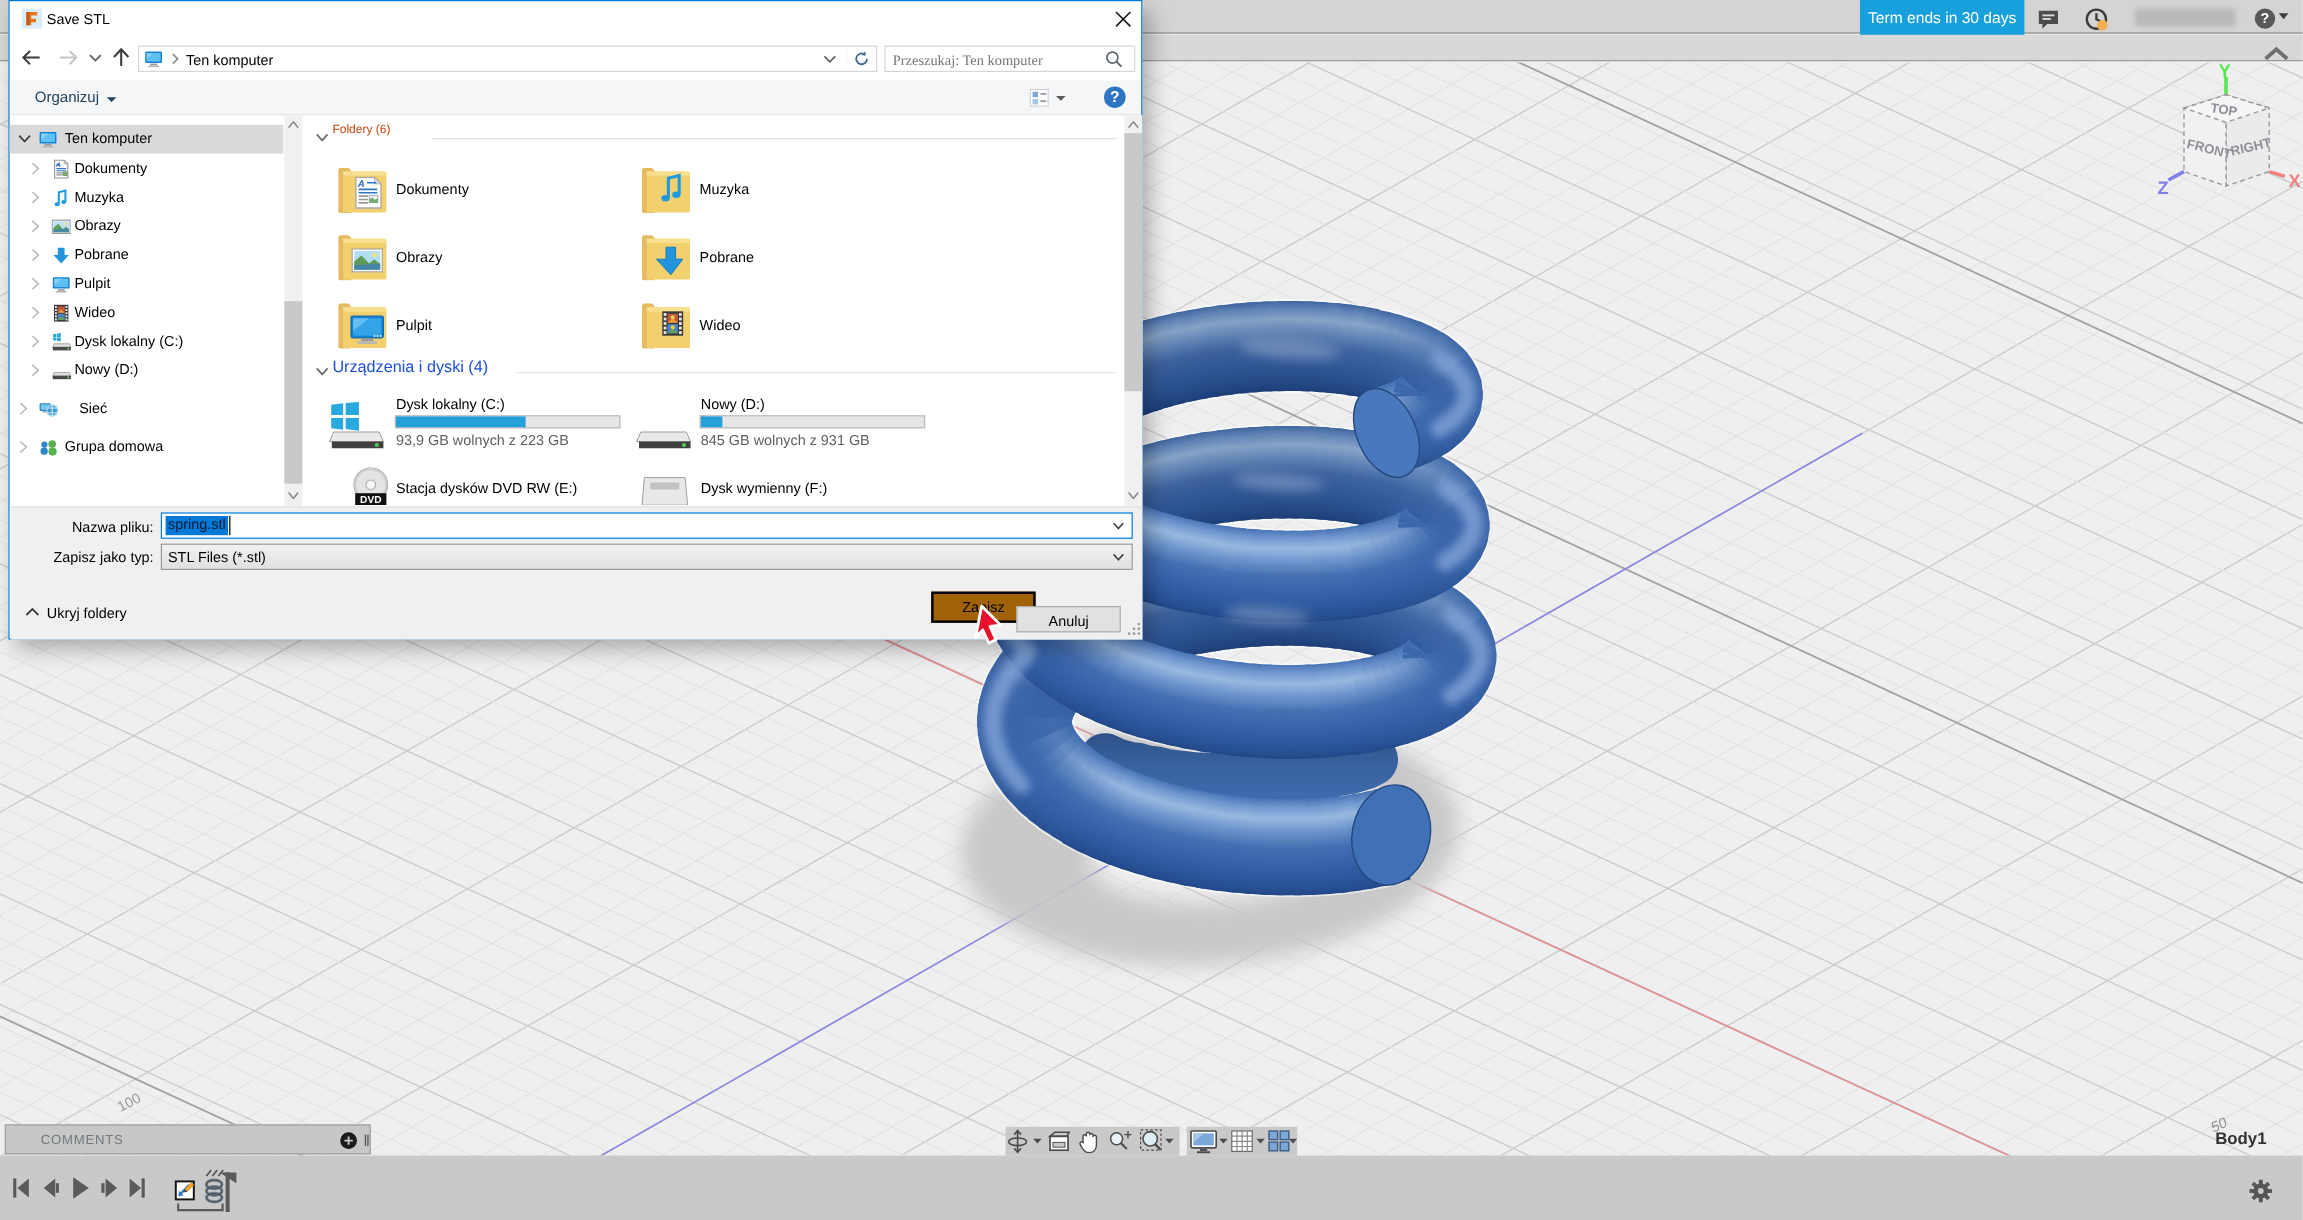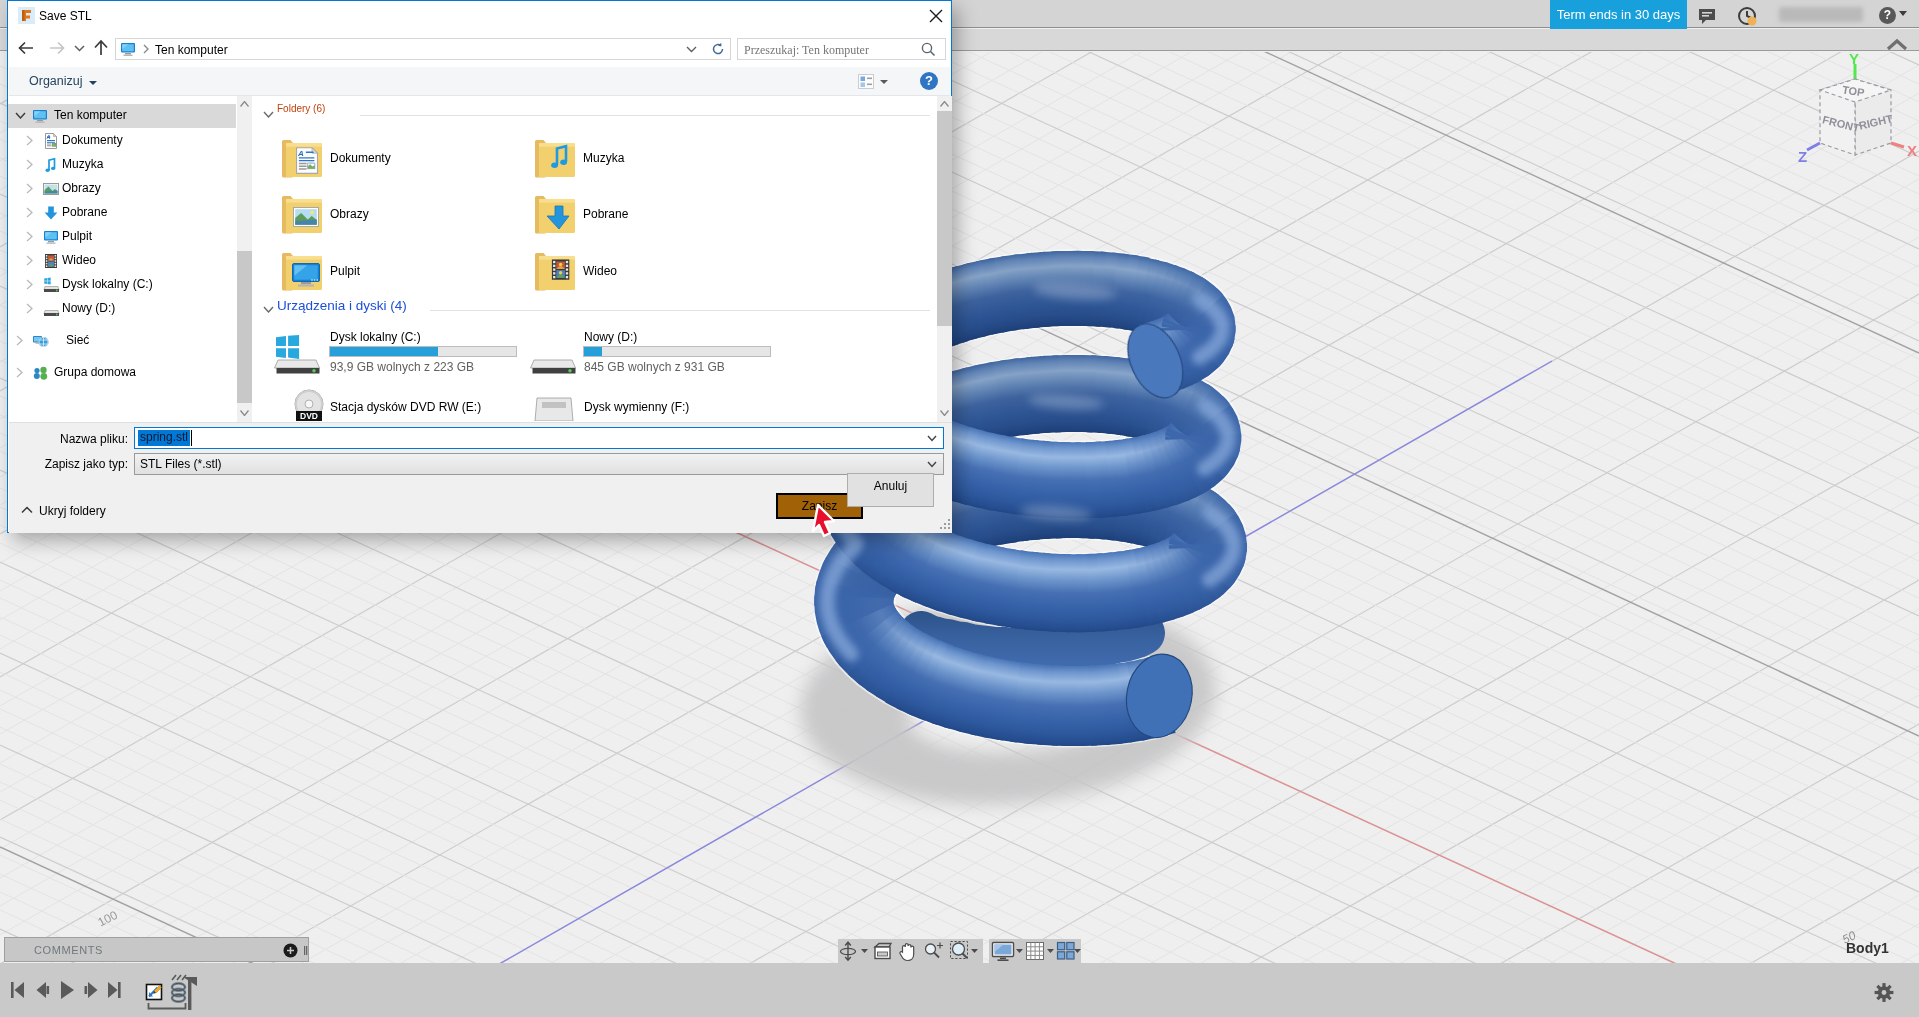--- a/index.html
+++ b/index.html
@@ -3576,21 +3576,21 @@
   <svg class="abs" style="left:919px;top:460px;" width="10" height="7" viewBox="0 0 10 7">
       <path d="M1 1 L5 5.5 L9 1" fill="none" stroke="#444" stroke-width="1.4"></path>
     </svg>
 
   <svg class="abs" style="left:13px;top:505px;" width="12" height="8" viewBox="0 0 12 8">
       <path d="M1 6.5 L6 1.5 L11 6.5" fill="none" stroke="#3b3b3b" stroke-width="1.5"></path>
     </svg>
   <div class="abs" style="left:31px;top:503px;">Ukryj foldery</div>
 
   <div class="abs" style="left:739px;top:492px;width:87px;height:26px;background:#a16207;border:2px solid #000000;text-align:center;line-height:22px;margin-left:29px;">Zapisz</div>
-  <div class="abs" style="left:839px;top:472px;width:87px;height:34px;background:#e1e1e1;border:1px solid #adadad;text-align:center;line-height:24px;">Anuluj</div>
+  <div class="abs" style="left:839px;top:504px;width:87px;height:22px;background:#e1e1e1;border:1px solid #adadad;text-align:center;line-height:24px;">Anuluj</div>
 
   <svg class="abs" style="left:932px;top:518px;" width="11" height="11" viewBox="0 0 11 11">
     <g fill="#9d9d9d">
         <rect x="8" y="8" width="2" height="2"></rect>
         <rect x="8" y="4" width="2" height="2"></rect>
         <rect x="8" y="0" width="2" height="2"></rect>
         <rect x="4" y="8" width="2" height="2"></rect>
         <rect x="4" y="4" width="2" height="2"></rect>
         <rect x="0" y="8" width="2" height="2"></rect>
       </g>

